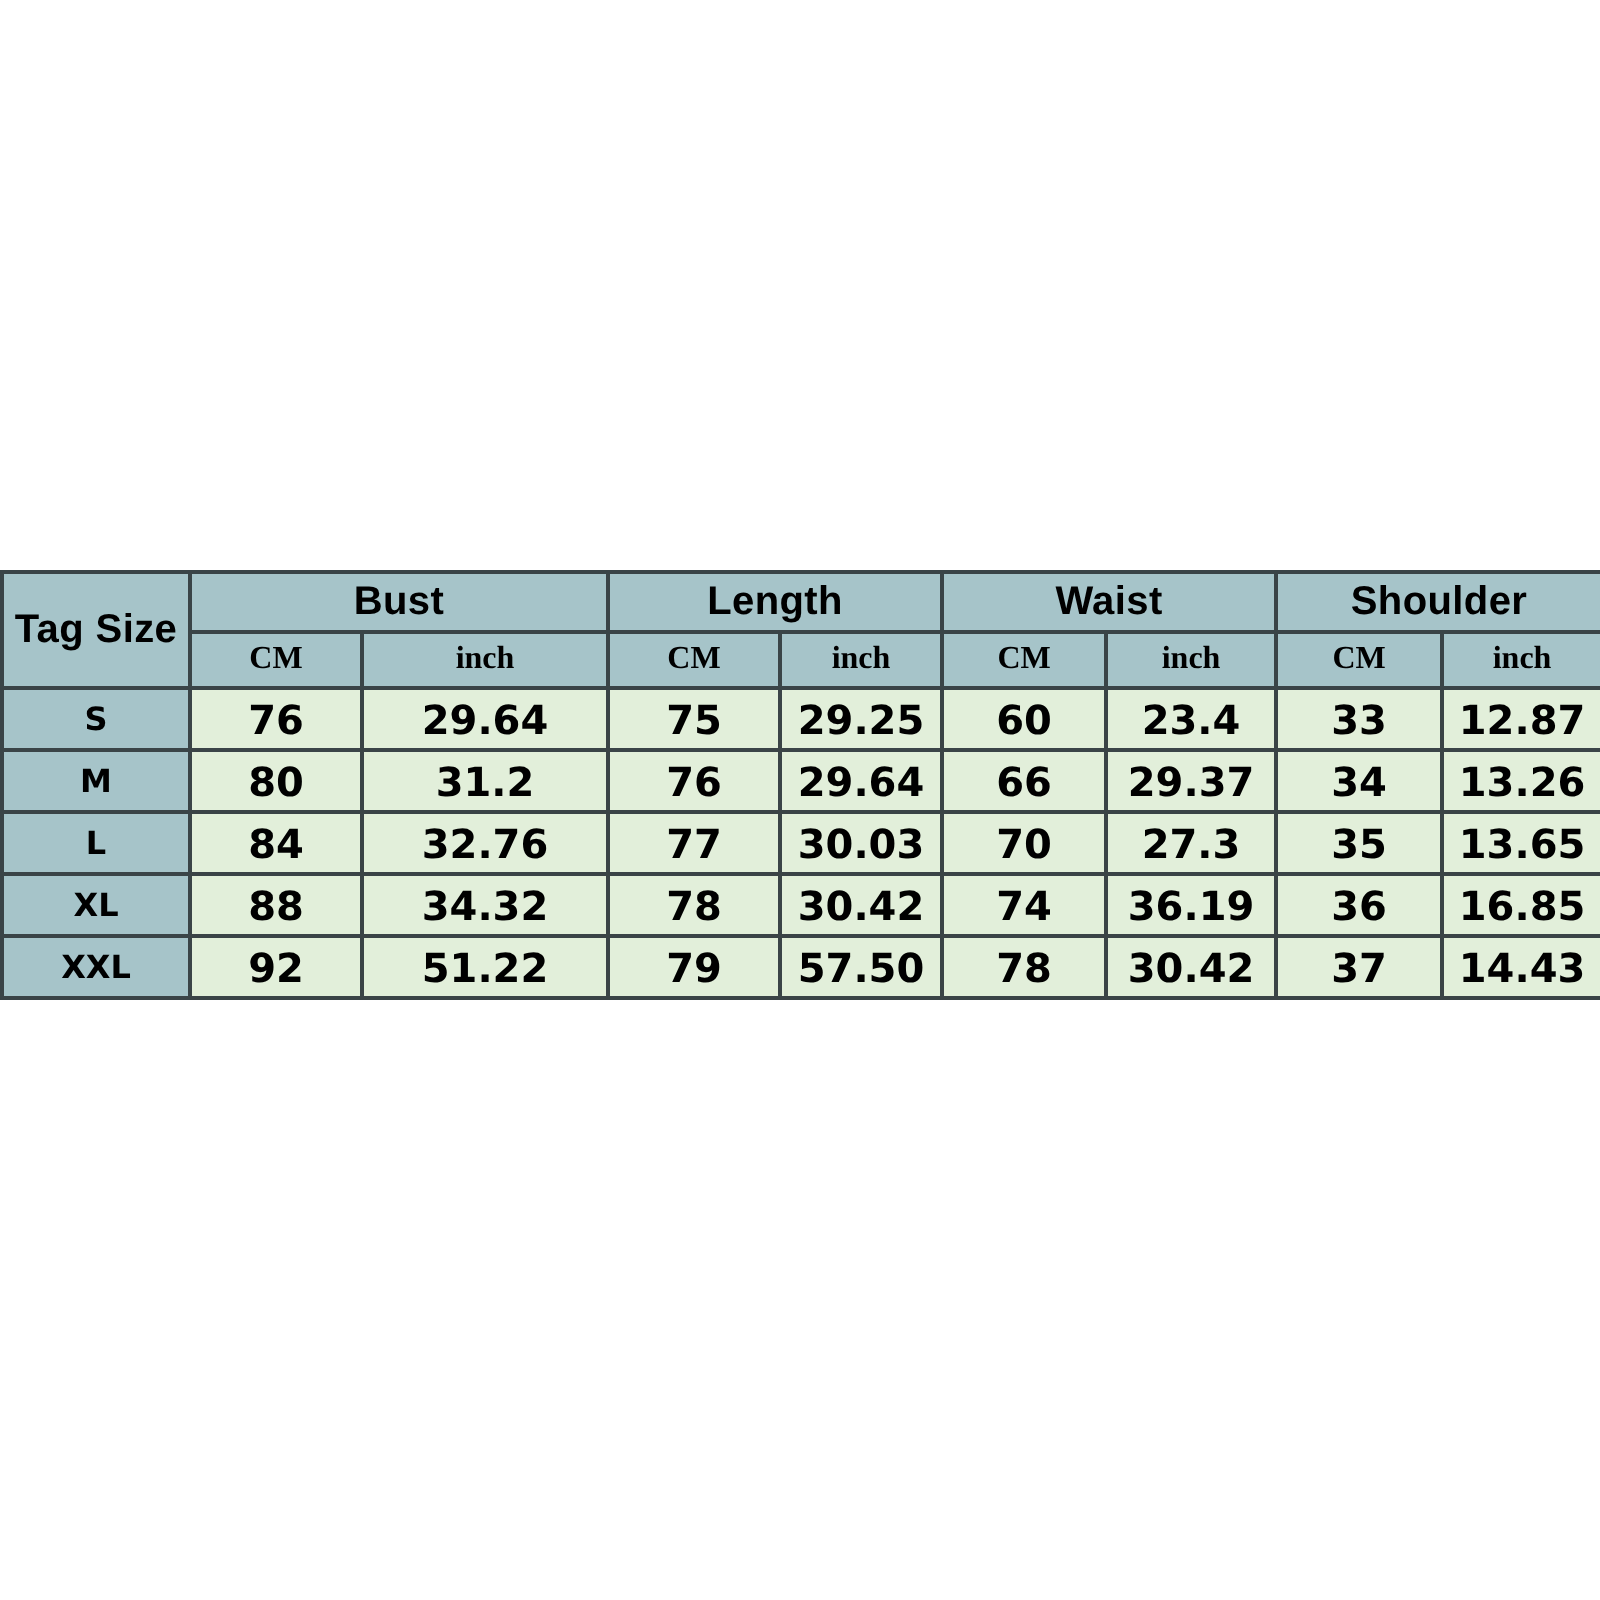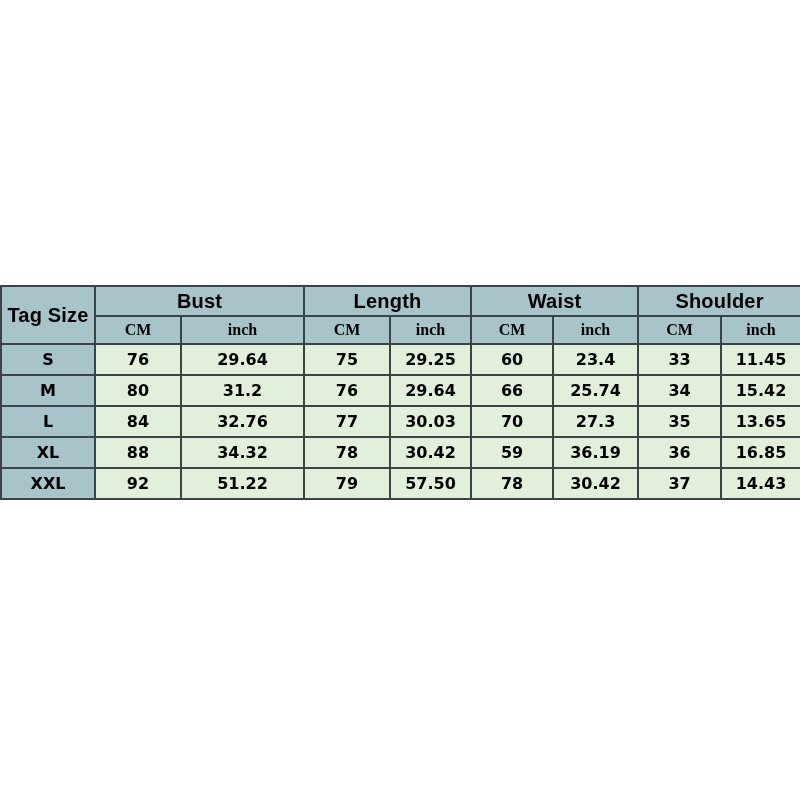--- a/index.html
+++ b/index.html
@@ -57,21 +57,21 @@
     background: #a6c4c9;
     font-family: "DejaVu Sans", sans-serif;
     font-weight: bold;
     font-size: 16px;
   }
   
   td.value {
     background: #e2efda;
     font-family: "DejaVu Sans", sans-serif;
     font-weight: bold;
-    font-size: 16px;
+    font-size: 20px;
   }
 </style>
 </head>
 <body>
 
 <div class="canvas">
   <table class="size-chart">
     <colgroup>
       <col style="width:94px">
       <col style="width:86px">
@@ -105,51 +105,51 @@
     <tbody>
       <tr>
         <th class="size-label">S</th>
         <td class="value">76</td>
         <td class="value">29.64</td>
         <td class="value">75</td>
         <td class="value">29.25</td>
         <td class="value">60</td>
         <td class="value">23.4</td>
         <td class="value">33</td>
-        <td class="value">11.45</td>
+        <td class="value">12.87</td>
       </tr>
       <tr>
         <th class="size-label">M</th>
         <td class="value">80</td>
         <td class="value">31.2</td>
         <td class="value">76</td>
         <td class="value">29.64</td>
         <td class="value">66</td>
-        <td class="value">25.74</td>
+        <td class="value">29.37</td>
         <td class="value">34</td>
-        <td class="value">15.42</td>
+        <td class="value">13.26</td>
       </tr>
       <tr>
         <th class="size-label">L</th>
         <td class="value">84</td>
         <td class="value">32.76</td>
         <td class="value">77</td>
         <td class="value">30.03</td>
         <td class="value">70</td>
         <td class="value">27.3</td>
         <td class="value">35</td>
         <td class="value">13.65</td>
       </tr>
       <tr>
         <th class="size-label">XL</th>
         <td class="value">88</td>
         <td class="value">34.32</td>
         <td class="value">78</td>
         <td class="value">30.42</td>
-        <td class="value">59</td>
+        <td class="value">74</td>
         <td class="value">36.19</td>
         <td class="value">36</td>
         <td class="value">16.85</td>
       </tr>
       <tr>
         <th class="size-label">XXL</th>
         <td class="value">92</td>
         <td class="value">51.22</td>
         <td class="value">79</td>
         <td class="value">57.50</td>

